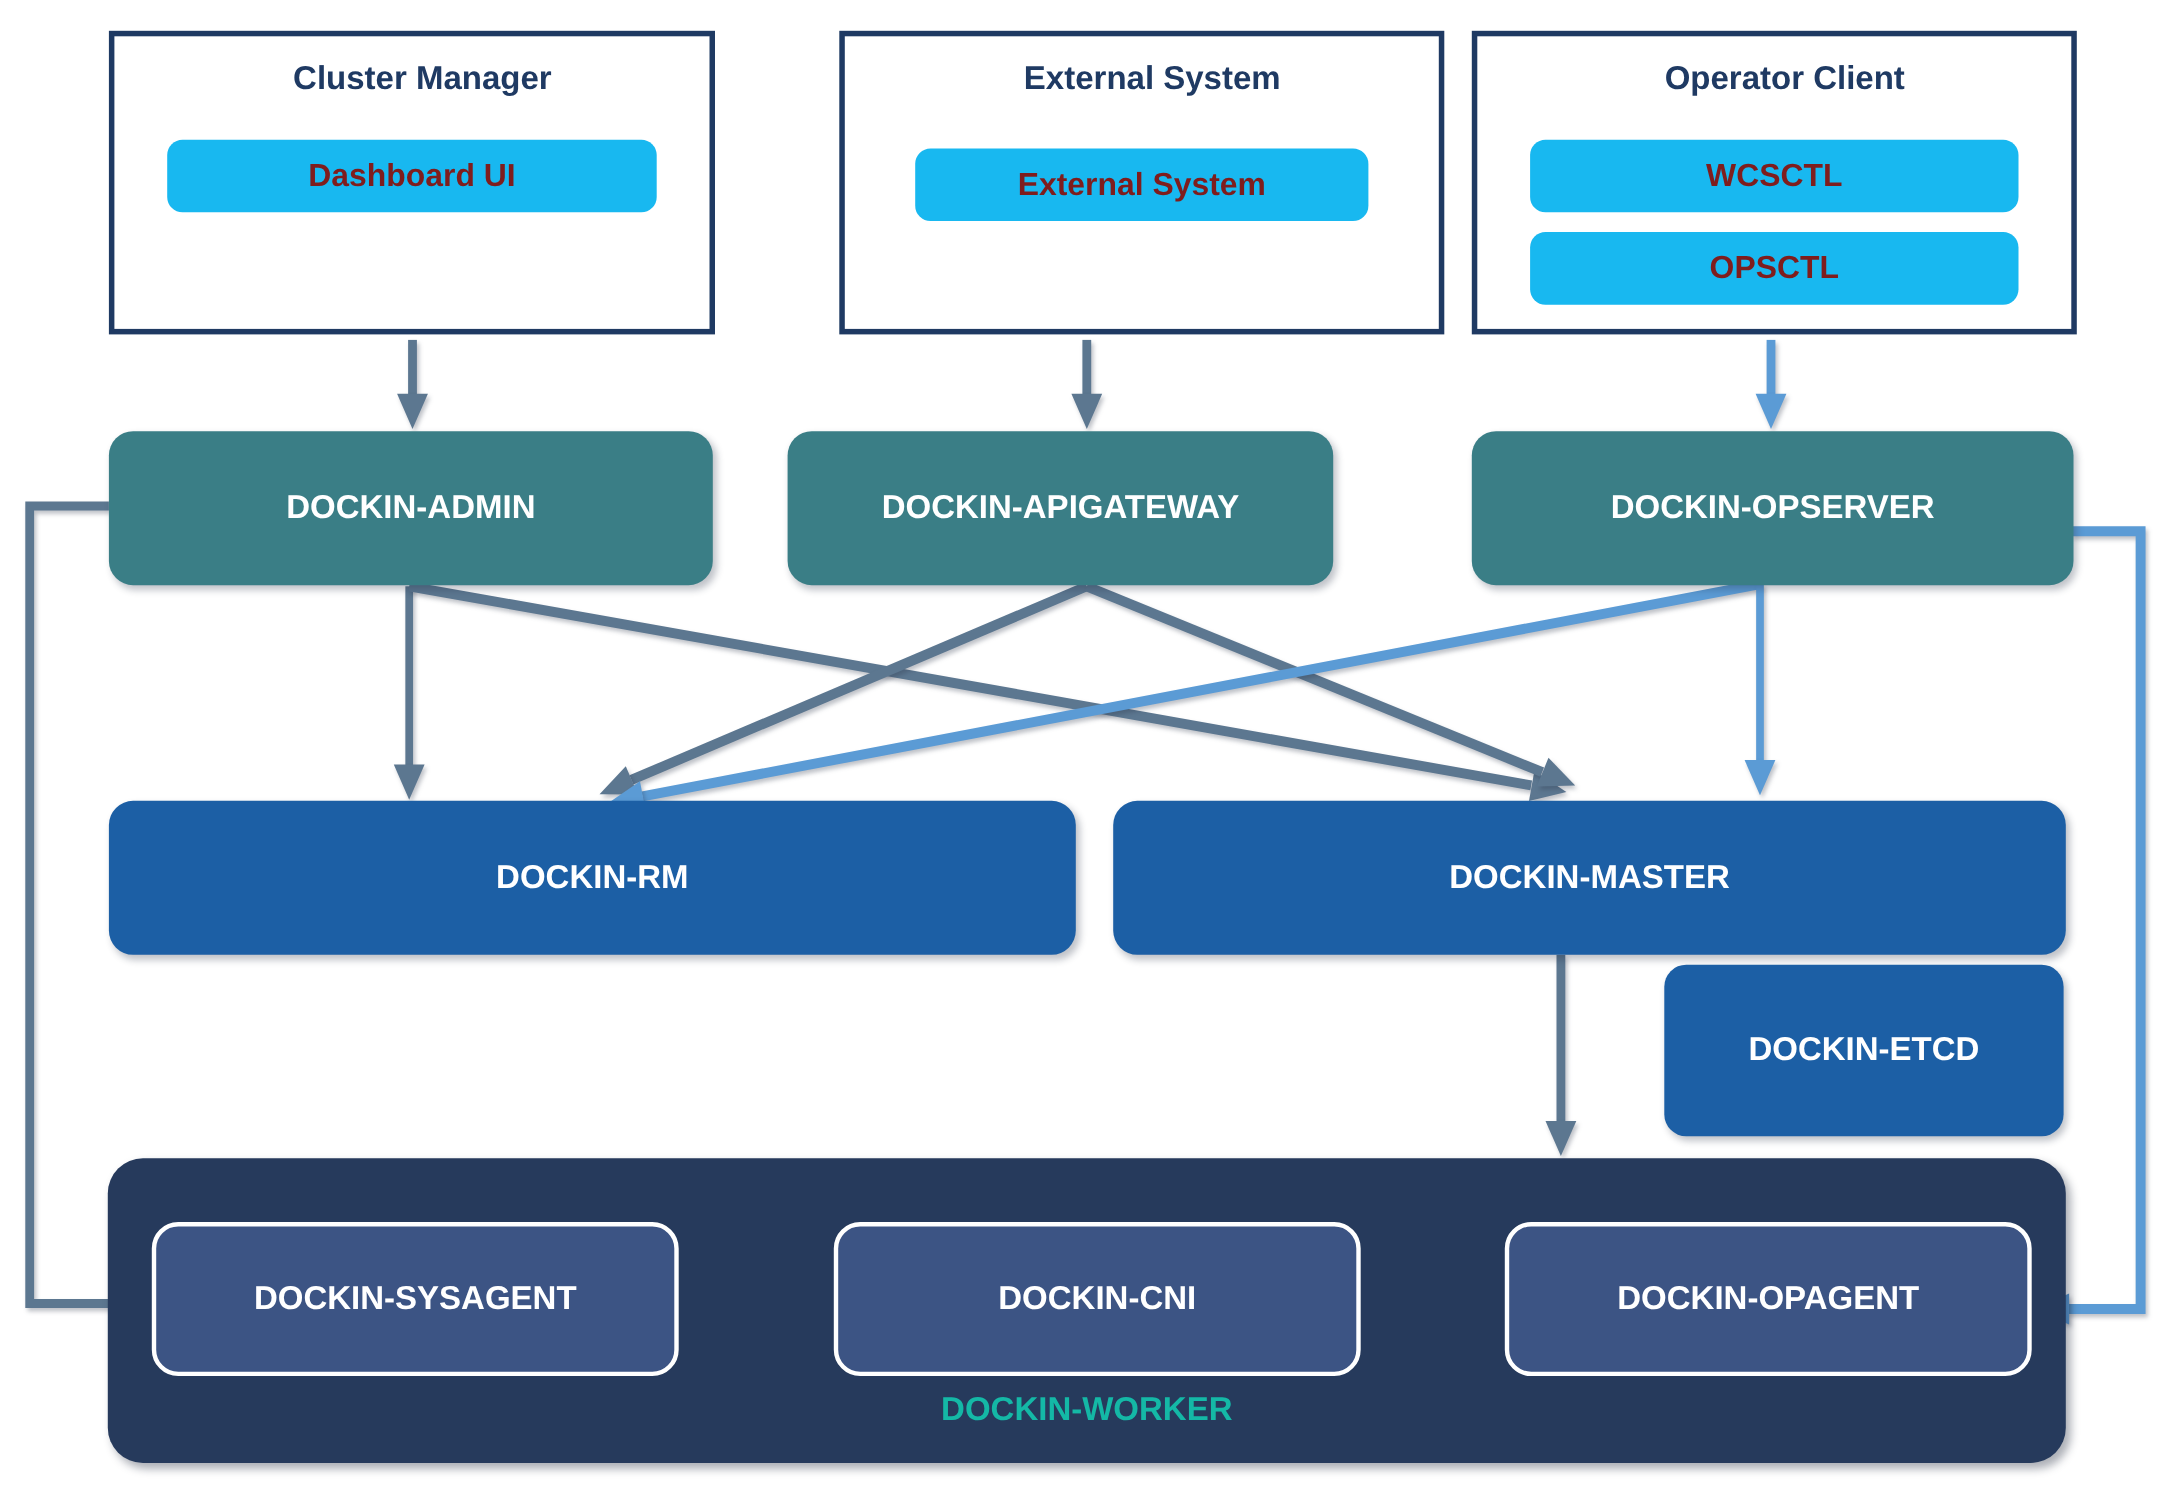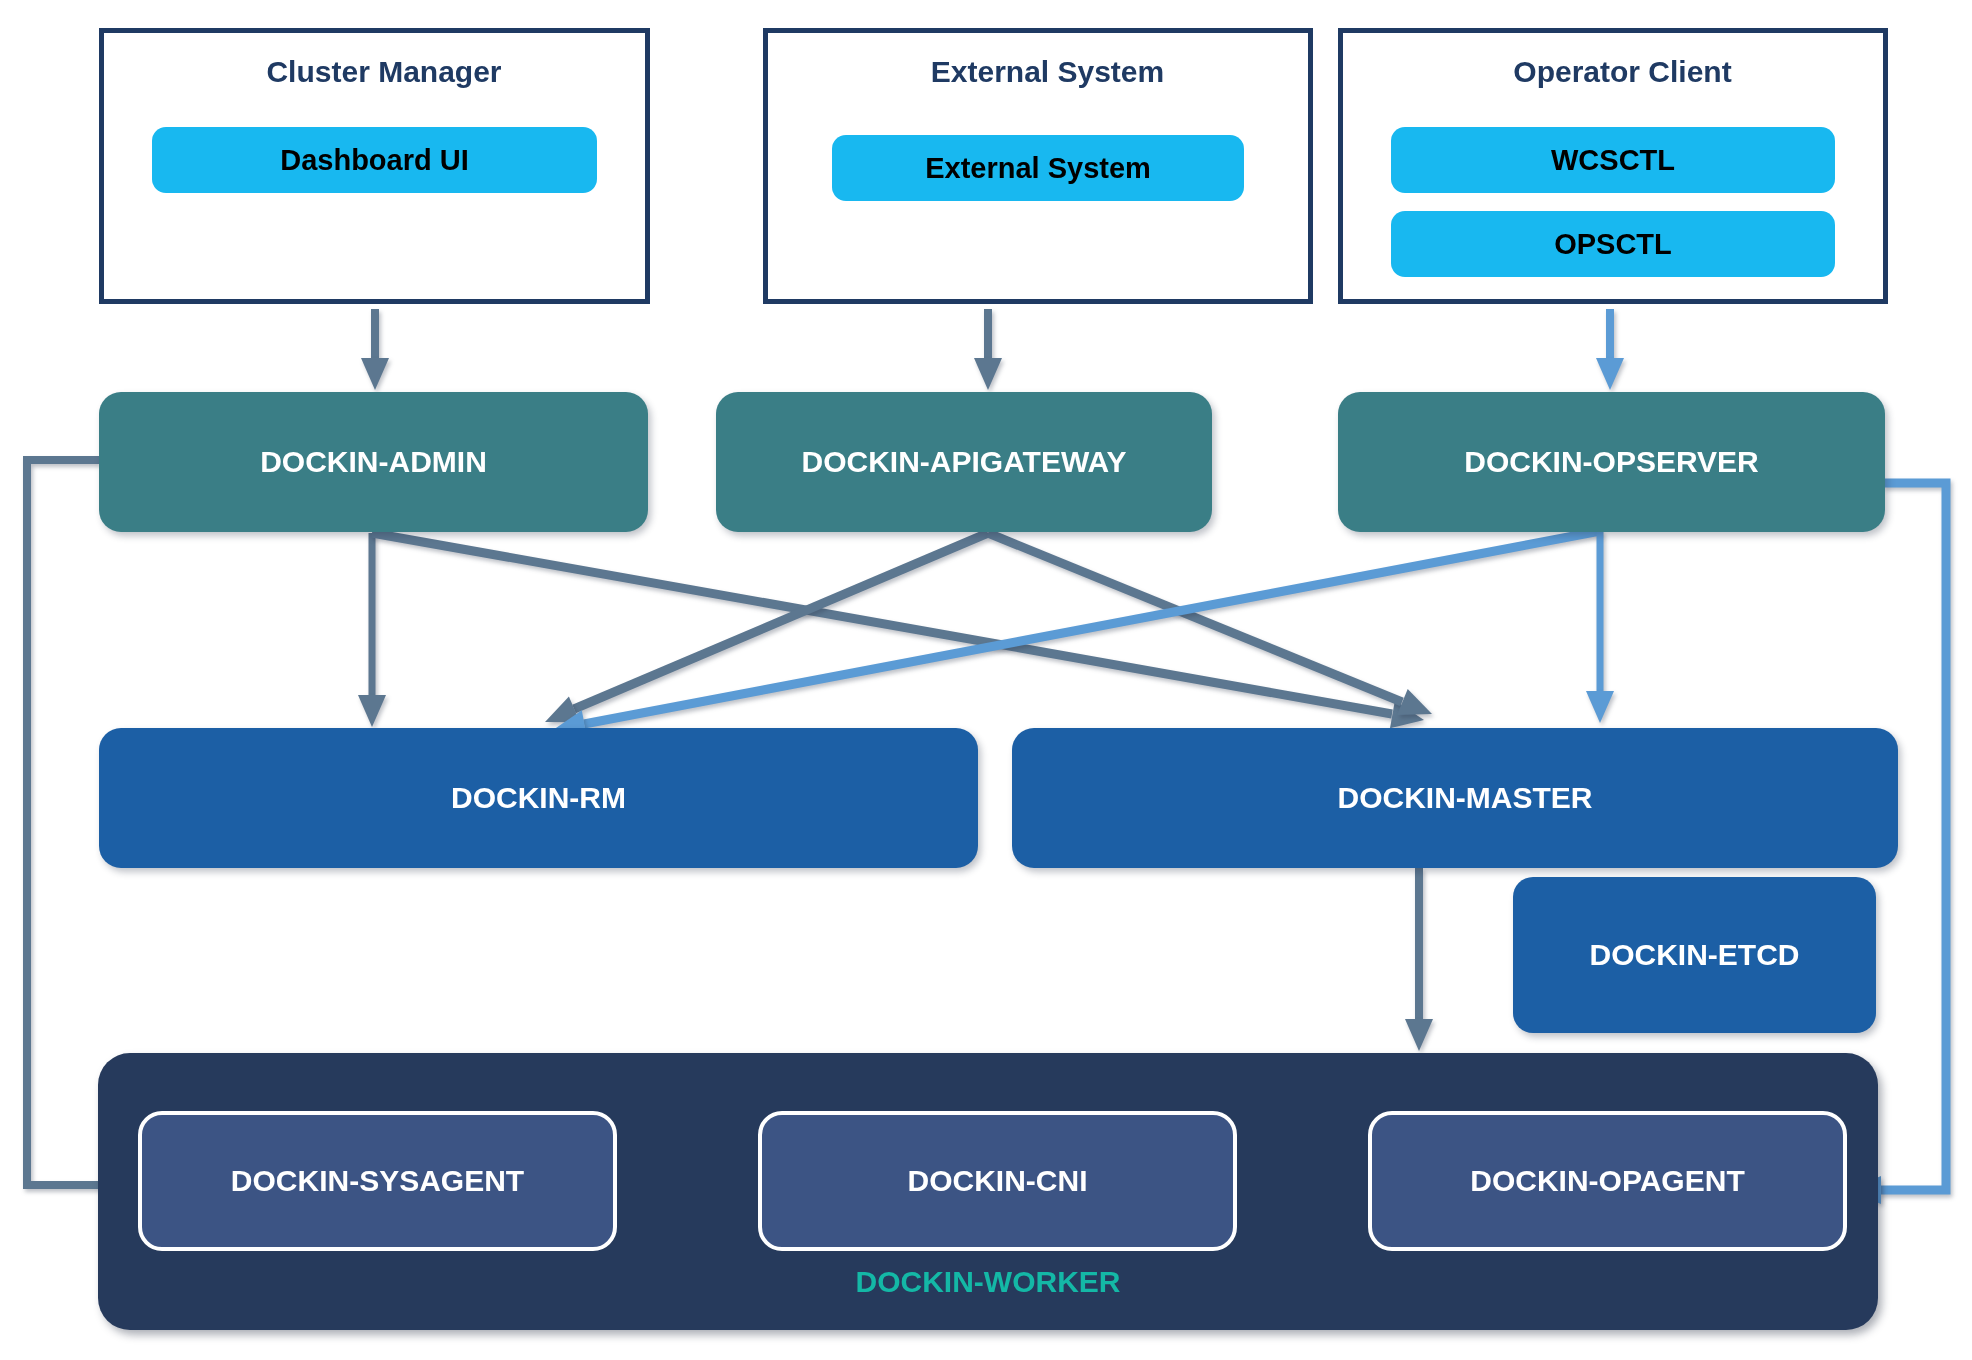--- a/index.html
+++ b/index.html
@@ -10,21 +10,21 @@
   
   .client-box{
     position:absolute;top:28px;height:276px;background:#ffffff;
     border:5px solid var(--navy);box-sizing:border-box;
   }
   .client-title{
     margin-top:22px;text-align:center;font-size:30px;color:var(--navy);padding-left:19px;
   }
   .cyan-btn{
     position:absolute;left:48px;right:48px;height:66px;border-radius:14px;
-    background:var(--cyan);color:#000000;font-size:29px;
+    background:var(--cyan);color:#7f1d1d;font-size:29px;
     display:flex;align-items:center;justify-content:center;
   }
   
   .node{
     position:absolute;border-radius:22px;color:#ffffff;font-size:30px;
     display:flex;align-items:center;justify-content:center;
     box-shadow:3px 4px 7px rgba(30,40,60,.28);
   }
   .teal{background:var(--teal);}
   .blue{background:var(--blue);}
@@ -128,21 +128,21 @@
     <div class="client-title">Operator Client</div>
     <div class="cyan-btn" style="top:94px;">WCSCTL</div>
     <div class="cyan-btn" style="top:178px;">OPSCTL</div>
   </div>
 
   <div class="node teal" style="left:99px;top:392px;width:549px;height:140px;">DOCKIN-ADMIN</div>
   <div class="node teal" style="left:716px;top:392px;width:496px;height:140px;">DOCKIN-APIGATEWAY</div>
   <div class="node teal" style="left:1338px;top:392px;width:547px;height:140px;">DOCKIN-OPSERVER</div>
 
   <div class="node blue" style="left:99px;top:728px;width:879px;height:140px;">DOCKIN-RM</div>
-  <div class="node blue" style="left:1012px;top:728px;width:866px;height:140px;padding-left:20px;">DOCKIN-MASTER</div>
+  <div class="node blue" style="left:1012px;top:728px;width:866px;height:140px;">DOCKIN-MASTER</div>
   <div class="node blue" style="left:1513px;top:877px;width:363px;height:156px;border-radius:20px;">DOCKIN-ETCD</div>
 
   <div class="worker">
     <div class="agent" style="left:40px;">DOCKIN-SYSAGENT</div>
     <div class="agent" style="left:660px;text-align:right;">DOCKIN-CNI</div>
     <div class="agent" style="left:1270px;">DOCKIN-OPAGENT</div>
     <div class="worker-label">DOCKIN-WORKER</div>
   </div>
 
 </div>

